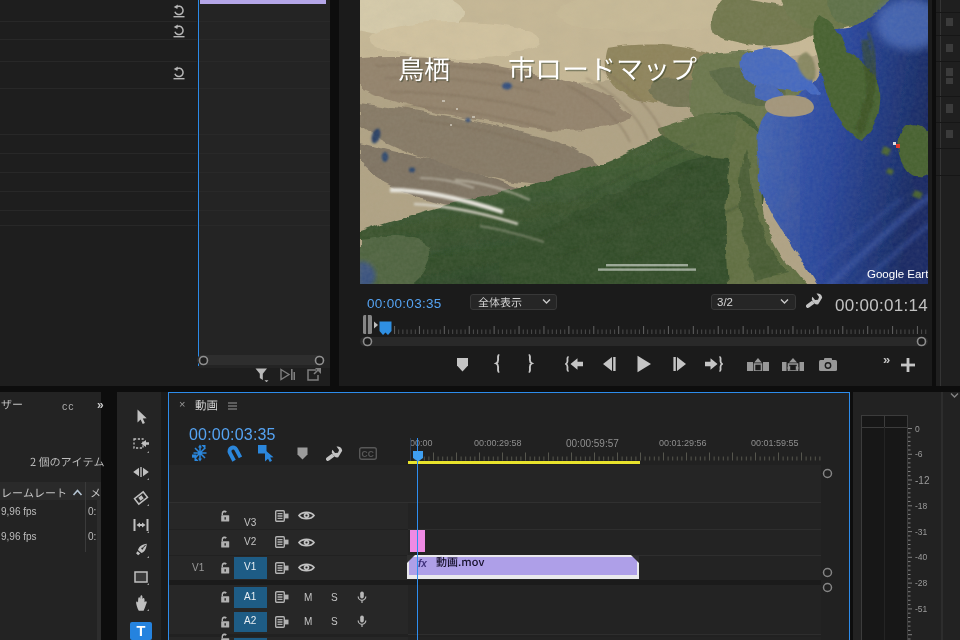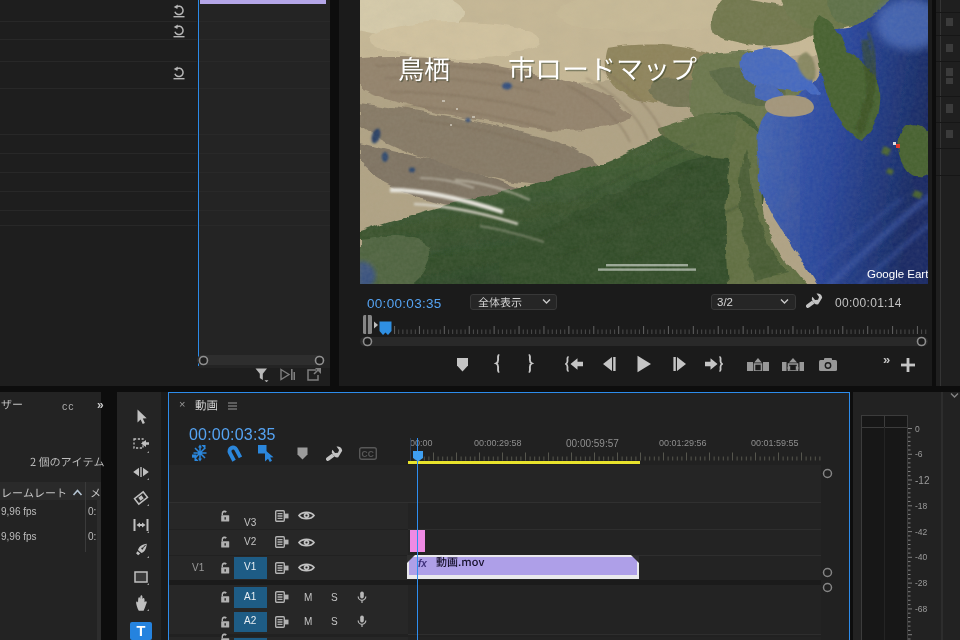--- a/index.html
+++ b/index.html
@@ -219,21 +219,21 @@
         <path d="M1 1.5 L4.5 5 L8 1.5" stroke="#c9c9c9" stroke-width="1.4" fill="none"></path>
       </svg>
       <div class="abs" style="left:372px;top:293.5px;width:85px;height:16.5px;background:#262626;border:1px solid #383838;border-radius:3px"></div>
       <div class="abs" style="left:378px;top:295.5px;font-size:11.5px;color:#d6d6d6">3/2</div>
       <svg class="abs" style="left:441px;top:298px" width="9" height="7" viewBox="0 0 9 7">
         <path d="M1 1.5 L4.5 5 L8 1.5" stroke="#c9c9c9" stroke-width="1.4" fill="none"></path>
       </svg>
       <svg class="abs" style="left:467px;top:292px" width="17" height="17" viewBox="0 0 17 17">
         <path d="M15.8 4.6 a4.6 4.6 0 0 0 -6.2 -3.3 l3 3 -0.7 2.9 -2.9 0.7 -3 -3 a4.6 4.6 0 0 0 3.3 6.2 L4.2 16.2 a1.9 1.9 0 0 1 -2.7 -2.7 L6.6 8.4 a4.6 4.6 0 0 0 6.2 3.3 Z" fill="#c3c3c3" transform="rotate(8 8 8)"></path>
       </svg>
-      <div class="abs" style="left:496px;top:295.5px;font-size:12px;color:#c2c2c2;letter-spacing:0.3px">00:00:01:14</div>
+      <div class="abs" style="left:496px;top:295.5px;font-size:17px;color:#c2c2c2;letter-spacing:0.3px">00:00:01:14</div>
       <div class="abs" style="left:23.5px;top:315px;width:9px;height:19px;background:#868686;border-radius:1.5px"></div>
       <div class="abs" style="left:27px;top:315px;width:1.8px;height:19px;background:#2a2a2a"></div>
       <svg class="abs" style="left:33.5px;top:321px" width="6" height="8" viewBox="0 0 6 8">
         <path d="M1 0.5 L5 4 L1 7.5 Z" fill="#bdbdbd"></path>
       </svg>
       <svg class="abs" style="left:40px;top:321px" width="13" height="15" viewBox="0 0 13 15">
         <path d="M0.5 0.5 H12.5 V10 L9 14 L6.5 11.5 L4 14 L0.5 10 Z" fill="#2f8fe2"></path>
       </svg>
       <svg class="abs" style="left:0;top:0" width="593" height="340" viewBox="0 0 593 340">
         <rect x="55.0" y="326" width="1.1" height="8" fill="#5d5d5d"></rect>
@@ -832,24 +832,24 @@
         <rect x="55" y="229.3" width="2.5" height="1" fill="#7f7f7f"></rect>
         <rect x="55" y="233.6" width="2.5" height="1" fill="#7f7f7f"></rect>
         <rect x="55" y="237.9" width="2.5" height="1" fill="#7f7f7f"></rect>
         <rect x="55" y="242.2" width="4" height="1" fill="#7f7f7f"></rect>
         <rect x="55" y="246.5" width="2.5" height="1" fill="#7f7f7f"></rect>
       </svg>
       <div class="abs" style="left:62px;top:31.5px;font-size:8.5px;color:#9b9b9b">0</div>
       <div class="abs" style="left:62px;top:57.30000000000001px;font-size:8.5px;color:#9b9b9b">-6</div>
       <div class="abs" style="left:62px;top:83.10000000000002px;font-size:10px;color:#9b9b9b">-12</div>
       <div class="abs" style="left:62px;top:108.80000000000001px;font-size:8.5px;color:#9b9b9b">-18</div>
-      <div class="abs" style="left:62px;top:134.60000000000002px;font-size:8.5px;color:#9b9b9b">-42</div>
+      <div class="abs" style="left:62px;top:134.60000000000002px;font-size:8.5px;color:#9b9b9b">-31</div>
       <div class="abs" style="left:62px;top:160.39999999999998px;font-size:8.5px;color:#9b9b9b">-40</div>
       <div class="abs" style="left:62px;top:186.20000000000005px;font-size:8.5px;color:#9b9b9b">-28</div>
-      <div class="abs" style="left:62px;top:211.89999999999998px;font-size:8.5px;color:#9b9b9b">-68</div>
+      <div class="abs" style="left:62px;top:211.89999999999998px;font-size:8.5px;color:#9b9b9b">-51</div>
       <div class="abs" style="left:62px;top:248px;font-size:8.5px;color:#9b9b9b">-48</div>
     </div>
     <svg class="abs" style="left:950px;top:392px" width="9" height="7" viewBox="0 0 9 7">
       <path d="M1 1.5 L4.5 5 L8 1.5" stroke="#858585" stroke-width="1.3" fill="none"></path>
     </svg>
     <div class="abs" style="left:941px;top:392px;width:1.5px;height:248px;background:#2d2d2d"></div>
 <svg class="abs" style="left:0;top:0;pointer-events:none" width="960" height="640" viewBox="0 0 960 640">
       <path transform="translate(1,408.5)" d="M8.8 -8.4Q8.9 -8.2 9.0 -7.9Q9.1 -7.6 9.2 -7.4Q9.3 -7.1 9.4 -6.9L8.9 -6.7Q8.8 -6.9 8.7 -7.2Q8.6 -7.5 8.5 -7.7Q8.3 -8.0 8.2 -8.2ZM9.9 -8.7Q10.0 -8.5 10.1 -8.3Q10.2 -8.0 10.3 -7.7Q10.4 -7.4 10.5 -7.2L10.0 -7.0Q9.8 -7.4 9.7 -7.8Q9.5 -8.3 9.3 -8.6ZM7.7 -4.9Q7.7 -3.8 7.6 -2.9Q7.4 -2.1 7.1 -1.4Q6.7 -0.7 6.1 -0.2Q5.5 0.3 4.6 0.7L3.8 0.0Q4.6 -0.3 5.2 -0.6Q5.7 -1.0 6.1 -1.5Q6.5 -2.1 6.6 -2.8Q6.8 -3.6 6.8 -4.8V-7.5Q6.8 -7.8 6.8 -8.0Q6.8 -8.3 6.8 -8.4H7.8Q7.8 -8.3 7.7 -8.0Q7.7 -7.8 7.7 -7.5ZM3.8 -8.3Q3.7 -8.2 3.7 -8.0Q3.7 -7.8 3.7 -7.5V-3.5Q3.7 -3.3 3.7 -3.1Q3.7 -2.8 3.7 -2.7Q3.7 -2.5 3.7 -2.5H2.8Q2.8 -2.5 2.8 -2.7Q2.8 -2.8 2.8 -3.0Q2.8 -3.3 2.8 -3.5V-7.5Q2.8 -7.7 2.8 -7.9Q2.8 -8.1 2.8 -8.3ZM0.5 -6.2Q0.6 -6.2 0.8 -6.1Q0.9 -6.1 1.2 -6.1Q1.4 -6.1 1.6 -6.1H8.9Q9.3 -6.1 9.6 -6.1Q9.8 -6.1 9.9 -6.1V-5.2Q9.8 -5.2 9.6 -5.2Q9.3 -5.2 8.9 -5.2H1.6Q1.4 -5.2 1.2 -5.2Q0.9 -5.2 0.8 -5.2Q0.6 -5.2 0.5 -5.2Z M12.1 -4.8Q12.3 -4.8 12.5 -4.7Q12.8 -4.7 13.1 -4.7Q13.4 -4.7 13.7 -4.7Q13.8 -4.7 14.2 -4.7Q14.6 -4.7 15.1 -4.7Q15.6 -4.7 16.1 -4.7Q16.7 -4.7 17.2 -4.7Q17.8 -4.7 18.3 -4.7Q18.8 -4.7 19.1 -4.7Q19.5 -4.7 19.7 -4.7Q20.1 -4.7 20.4 -4.7Q20.7 -4.8 20.9 -4.8V-3.7Q20.7 -3.7 20.4 -3.7Q20.1 -3.7 19.7 -3.7Q19.5 -3.7 19.1 -3.7Q18.8 -3.7 18.3 -3.7Q17.8 -3.7 17.2 -3.7Q16.7 -3.7 16.1 -3.7Q15.6 -3.7 15.1 -3.7Q14.6 -3.7 14.2 -3.7Q13.8 -3.7 13.7 -3.7Q13.2 -3.7 12.8 -3.7Q12.4 -3.7 12.1 -3.7Z" fill="#c9c9c9"></path>
       <path transform="translate(30,466)" d="M0.5 0.0V-0.6Q1.8 -1.7 2.6 -2.6Q3.4 -3.5 3.8 -4.3Q4.2 -5.1 4.2 -5.8Q4.2 -6.3 4.0 -6.6Q3.9 -7.0 3.5 -7.2Q3.2 -7.4 2.7 -7.4Q2.2 -7.4 1.8 -7.1Q1.4 -6.9 1.0 -6.5L0.4 -7.0Q0.9 -7.6 1.5 -7.9Q2.0 -8.2 2.8 -8.2Q3.5 -8.2 4.1 -7.9Q4.6 -7.6 4.9 -7.1Q5.2 -6.6 5.2 -5.8Q5.2 -5.0 4.8 -4.2Q4.4 -3.4 3.7 -2.5Q2.9 -1.7 2.0 -0.8Q2.3 -0.8 2.7 -0.8Q3.0 -0.9 3.3 -0.9H5.6V0.0Z M12.3 -8.6H18.8V0.8H18.0V-7.8H13.1V0.9H12.3ZM13.6 -6.2H17.6V-5.6H13.6ZM12.7 -0.5H18.4V0.2H12.7ZM15.2 -7.5H15.9V-4.0H15.2ZM14.6 -3.8V-2.1H16.5V-3.8ZM14.0 -4.4H17.2V-1.4H14.0ZM11.2 -9.2 11.9 -9.0Q11.6 -8.0 11.2 -7.1Q10.8 -6.2 10.3 -5.4Q9.7 -4.6 9.2 -3.9Q9.2 -4.0 9.1 -4.2Q9.0 -4.4 8.9 -4.5Q8.8 -4.7 8.8 -4.8Q9.3 -5.3 9.7 -6.0Q10.2 -6.7 10.5 -7.5Q10.9 -8.4 11.2 -9.2ZM10.3 -6.5 11.0 -7.3 11.1 -7.3V0.9H10.3Z M25.8 -7.5Q25.7 -6.7 25.5 -5.7Q25.3 -4.8 25.1 -3.9Q24.7 -2.8 24.3 -2.0Q23.9 -1.3 23.5 -0.9Q23.0 -0.5 22.5 -0.5Q22.0 -0.5 21.6 -0.8Q21.1 -1.2 20.8 -1.9Q20.5 -2.5 20.5 -3.4Q20.5 -4.3 20.9 -5.1Q21.3 -5.9 21.9 -6.6Q22.6 -7.2 23.5 -7.5Q24.3 -7.9 25.3 -7.9Q26.3 -7.9 27.1 -7.6Q27.9 -7.3 28.4 -6.7Q29.0 -6.2 29.3 -5.4Q29.6 -4.7 29.6 -3.8Q29.6 -2.7 29.1 -1.8Q28.6 -0.9 27.7 -0.4Q26.7 0.2 25.4 0.3L24.9 -0.5Q25.2 -0.5 25.4 -0.5Q25.7 -0.6 25.9 -0.6Q26.4 -0.7 26.9 -1.0Q27.4 -1.3 27.8 -1.7Q28.2 -2.1 28.4 -2.6Q28.7 -3.2 28.7 -3.9Q28.7 -4.5 28.4 -5.1Q28.2 -5.7 27.8 -6.2Q27.4 -6.6 26.7 -6.8Q26.1 -7.1 25.3 -7.1Q24.4 -7.1 23.7 -6.8Q23.0 -6.4 22.5 -5.9Q21.9 -5.4 21.7 -4.7Q21.4 -4.1 21.4 -3.5Q21.4 -2.8 21.6 -2.4Q21.8 -1.9 22.0 -1.7Q22.3 -1.5 22.5 -1.5Q22.8 -1.5 23.1 -1.8Q23.3 -2.0 23.6 -2.6Q23.9 -3.2 24.2 -4.1Q24.4 -4.9 24.6 -5.8Q24.8 -6.7 24.9 -7.5Z M40.8 -7.4Q40.7 -7.4 40.7 -7.2Q40.6 -7.1 40.5 -7.0Q40.3 -6.7 39.9 -6.1Q39.5 -5.6 38.9 -5.0Q38.4 -4.4 37.8 -4.0L37.0 -4.6Q37.4 -4.8 37.8 -5.1Q38.2 -5.4 38.5 -5.8Q38.8 -6.1 39.1 -6.5Q39.3 -6.8 39.5 -7.1Q39.3 -7.1 38.9 -7.1Q38.5 -7.1 38.0 -7.1Q37.4 -7.1 36.8 -7.1Q36.2 -7.1 35.6 -7.1Q35.0 -7.1 34.5 -7.1Q34.0 -7.1 33.7 -7.1Q33.3 -7.1 33.2 -7.1Q32.9 -7.1 32.6 -7.0Q32.3 -7.0 31.9 -7.0V-8.0Q32.2 -7.9 32.5 -7.9Q32.9 -7.9 33.2 -7.9Q33.3 -7.9 33.7 -7.9Q34.0 -7.9 34.5 -7.9Q35.1 -7.9 35.7 -7.9Q36.3 -7.9 36.9 -7.9Q37.5 -7.9 38.1 -7.9Q38.6 -7.9 39.0 -7.9Q39.4 -7.9 39.5 -7.9Q39.6 -7.9 39.8 -7.9Q39.9 -7.9 40.0 -7.9Q40.2 -7.9 40.3 -8.0ZM36.4 -6.0Q36.4 -5.1 36.4 -4.3Q36.3 -3.5 36.1 -2.9Q36.0 -2.2 35.6 -1.6Q35.3 -1.0 34.7 -0.5Q34.2 -0.0 33.3 0.4L32.5 -0.3Q32.8 -0.3 33.0 -0.5Q33.3 -0.6 33.5 -0.7Q34.2 -1.1 34.6 -1.6Q34.9 -2.1 35.1 -2.7Q35.3 -3.2 35.4 -3.9Q35.5 -4.5 35.5 -5.2Q35.5 -5.4 35.5 -5.6Q35.5 -5.8 35.4 -6.0Z M42.5 -4.0Q43.9 -4.4 45.2 -4.9Q46.4 -5.5 47.3 -6.0Q47.9 -6.4 48.4 -6.8Q49.0 -7.2 49.5 -7.7Q50.0 -8.2 50.3 -8.6L51.1 -7.9Q50.6 -7.4 50.1 -7.0Q49.5 -6.5 48.9 -6.1Q48.3 -5.6 47.7 -5.2Q47.1 -4.8 46.3 -4.5Q45.6 -4.1 44.7 -3.7Q43.8 -3.4 43.0 -3.1ZM47.1 -5.6 48.1 -5.9V-0.8Q48.1 -0.6 48.1 -0.4Q48.1 -0.2 48.1 0.0Q48.1 0.2 48.2 0.3H47.1Q47.1 0.2 47.1 0.0Q47.1 -0.2 47.1 -0.4Q47.1 -0.6 47.1 -0.8Z M54.9 -8.1Q55.2 -8.1 55.4 -8.1Q55.7 -8.1 55.9 -8.1Q56.1 -8.1 56.6 -8.1Q57.0 -8.1 57.6 -8.1Q58.2 -8.1 58.7 -8.1Q59.3 -8.1 59.7 -8.1Q60.2 -8.1 60.4 -8.1Q60.6 -8.1 60.9 -8.1Q61.2 -8.1 61.4 -8.1V-7.2Q61.2 -7.2 60.9 -7.3Q60.6 -7.3 60.4 -7.3Q60.2 -7.3 59.8 -7.3Q59.3 -7.3 58.7 -7.3Q58.2 -7.3 57.6 -7.3Q57.0 -7.3 56.6 -7.3Q56.1 -7.3 55.9 -7.3Q55.7 -7.3 55.4 -7.3Q55.1 -7.2 54.9 -7.2ZM53.6 -5.4Q53.8 -5.4 54.1 -5.3Q54.3 -5.3 54.6 -5.3Q54.7 -5.3 55.1 -5.3Q55.6 -5.3 56.2 -5.3Q56.8 -5.3 57.5 -5.3Q58.2 -5.3 58.9 -5.3Q59.6 -5.3 60.2 -5.3Q60.8 -5.3 61.2 -5.3Q61.7 -5.3 61.8 -5.3Q62.0 -5.3 62.2 -5.3Q62.4 -5.4 62.6 -5.4V-4.5Q62.5 -4.5 62.2 -4.5Q62.0 -4.5 61.8 -4.5Q61.7 -4.5 61.2 -4.5Q60.8 -4.5 60.2 -4.5Q59.6 -4.5 58.9 -4.5Q58.2 -4.5 57.5 -4.5Q56.8 -4.5 56.2 -4.5Q55.6 -4.5 55.1 -4.5Q54.7 -4.5 54.6 -4.5Q54.3 -4.5 54.1 -4.5Q53.8 -4.5 53.6 -4.5ZM58.8 -4.9Q58.8 -3.9 58.7 -3.0Q58.5 -2.2 58.1 -1.5Q57.9 -1.1 57.6 -0.7Q57.3 -0.4 56.9 -0.0Q56.4 0.3 56.0 0.5L55.2 -0.1Q55.8 -0.3 56.4 -0.8Q56.9 -1.2 57.2 -1.8Q57.7 -2.4 57.8 -3.2Q57.9 -4.0 57.9 -4.9Z M69.3 -8.2Q69.2 -8.0 69.1 -7.8Q69.0 -7.5 68.9 -7.2Q68.8 -6.9 68.7 -6.4Q68.5 -5.9 68.3 -5.3Q68.1 -4.7 67.9 -4.1Q67.7 -3.4 67.5 -2.8Q67.3 -2.2 67.1 -1.8Q67.0 -1.3 66.8 -1.0L65.8 -1.0Q66.0 -1.3 66.2 -1.8Q66.4 -2.3 66.6 -2.9Q66.8 -3.5 67.0 -4.2Q67.2 -4.9 67.4 -5.5Q67.6 -6.1 67.8 -6.6Q67.9 -7.1 68.0 -7.4Q68.1 -7.8 68.1 -8.0Q68.2 -8.2 68.2 -8.4ZM71.4 -4.5Q71.7 -4.1 72.0 -3.5Q72.4 -2.9 72.7 -2.3Q73.1 -1.6 73.4 -1.1Q73.7 -0.5 73.8 -0.0L72.9 0.4Q72.8 -0.1 72.5 -0.7Q72.2 -1.3 71.9 -1.9Q71.6 -2.6 71.2 -3.2Q70.9 -3.8 70.6 -4.2ZM65.4 -1.2Q65.8 -1.2 66.4 -1.3Q66.9 -1.3 67.6 -1.4Q68.3 -1.5 68.9 -1.5Q69.6 -1.6 70.3 -1.7Q70.9 -1.8 71.5 -1.8Q72.0 -1.9 72.4 -2.0L72.6 -1.1Q72.2 -1.0 71.7 -1.0Q71.1 -0.9 70.4 -0.8Q69.7 -0.8 69.0 -0.7Q68.3 -0.6 67.7 -0.5Q67.0 -0.5 66.4 -0.4Q65.9 -0.3 65.5 -0.3Q65.3 -0.3 65.0 -0.3Q64.8 -0.2 64.5 -0.2L64.4 -1.2Q64.6 -1.2 64.9 -1.2Q65.2 -1.2 65.4 -1.2Z" fill="#bdbdbd"></path>
       <path transform="translate(1,497)" d="M2.4 -0.3Q2.5 -0.5 2.5 -0.6Q2.5 -0.7 2.5 -0.9Q2.5 -1.1 2.5 -1.5Q2.5 -2.0 2.5 -2.6Q2.5 -3.2 2.5 -3.9Q2.5 -4.6 2.5 -5.2Q2.5 -5.9 2.5 -6.4Q2.5 -6.9 2.5 -7.2Q2.5 -7.3 2.5 -7.5Q2.5 -7.7 2.5 -7.9Q2.5 -8.1 2.5 -8.2H3.5Q3.5 -8.0 3.5 -7.7Q3.5 -7.4 3.5 -7.2Q3.5 -7.0 3.5 -6.5Q3.5 -6.1 3.5 -5.6Q3.5 -5.1 3.5 -4.5Q3.5 -3.9 3.5 -3.3Q3.5 -2.7 3.5 -2.2Q3.5 -1.8 3.5 -1.4Q3.5 -1.1 3.5 -0.9Q4.3 -1.1 5.1 -1.5Q5.9 -1.9 6.7 -2.4Q7.6 -2.8 8.3 -3.4Q9.0 -4.0 9.5 -4.7L10.0 -3.9Q8.9 -2.6 7.3 -1.6Q5.6 -0.6 3.5 0.0Q3.5 0.0 3.3 0.1Q3.2 0.1 3.1 0.2Z M12.1 -4.8Q12.3 -4.8 12.5 -4.7Q12.8 -4.7 13.1 -4.7Q13.4 -4.7 13.7 -4.7Q13.8 -4.7 14.2 -4.7Q14.6 -4.7 15.1 -4.7Q15.6 -4.7 16.1 -4.7Q16.7 -4.7 17.2 -4.7Q17.8 -4.7 18.3 -4.7Q18.8 -4.7 19.1 -4.7Q19.5 -4.7 19.7 -4.7Q20.1 -4.7 20.4 -4.7Q20.7 -4.8 20.9 -4.8V-3.7Q20.7 -3.7 20.4 -3.7Q20.1 -3.7 19.7 -3.7Q19.5 -3.7 19.1 -3.7Q18.8 -3.7 18.3 -3.7Q17.8 -3.7 17.2 -3.7Q16.7 -3.7 16.1 -3.7Q15.6 -3.7 15.1 -3.7Q14.6 -3.7 14.2 -3.7Q13.8 -3.7 13.7 -3.7Q13.2 -3.7 12.8 -3.7Q12.4 -3.7 12.1 -3.7Z M27.7 -8.2Q27.7 -8.0 27.6 -7.8Q27.5 -7.5 27.4 -7.2Q27.3 -6.9 27.1 -6.4Q27.0 -5.9 26.8 -5.3Q26.6 -4.7 26.4 -4.1Q26.1 -3.4 25.9 -2.8Q25.7 -2.2 25.6 -1.8Q25.4 -1.3 25.3 -1.0L24.3 -1.0Q24.4 -1.3 24.6 -1.8Q24.8 -2.3 25.0 -2.9Q25.2 -3.5 25.4 -4.2Q25.7 -4.9 25.8 -5.5Q26.0 -6.1 26.2 -6.6Q26.3 -7.1 26.4 -7.4Q26.5 -7.8 26.6 -8.0Q26.6 -8.2 26.6 -8.4ZM29.8 -4.5Q30.1 -4.1 30.5 -3.5Q30.8 -2.9 31.2 -2.3Q31.5 -1.6 31.8 -1.1Q32.1 -0.5 32.3 -0.0L31.4 0.4Q31.2 -0.1 30.9 -0.7Q30.6 -1.3 30.3 -1.9Q30.0 -2.6 29.6 -3.2Q29.3 -3.8 29.0 -4.2ZM23.8 -1.2Q24.2 -1.2 24.8 -1.3Q25.4 -1.3 26.0 -1.4Q26.7 -1.5 27.4 -1.5Q28.1 -1.6 28.7 -1.7Q29.4 -1.8 29.9 -1.8Q30.4 -1.9 30.8 -2.0L31.0 -1.1Q30.7 -1.0 30.1 -1.0Q29.5 -0.9 28.8 -0.8Q28.2 -0.8 27.5 -0.7Q26.8 -0.6 26.1 -0.5Q25.4 -0.5 24.9 -0.4Q24.3 -0.3 23.9 -0.3Q23.7 -0.3 23.5 -0.3Q23.2 -0.2 23.0 -0.2L22.8 -1.2Q23.1 -1.2 23.3 -1.2Q23.6 -1.2 23.8 -1.2Z M35.4 -0.3Q35.5 -0.5 35.5 -0.6Q35.5 -0.7 35.5 -0.9Q35.5 -1.1 35.5 -1.5Q35.5 -2.0 35.5 -2.6Q35.5 -3.2 35.5 -3.9Q35.5 -4.6 35.5 -5.2Q35.5 -5.9 35.5 -6.4Q35.5 -6.9 35.5 -7.2Q35.5 -7.3 35.5 -7.5Q35.5 -7.7 35.5 -7.9Q35.5 -8.1 35.5 -8.2H36.5Q36.5 -8.0 36.5 -7.7Q36.5 -7.4 36.5 -7.2Q36.5 -7.0 36.5 -6.5Q36.5 -6.1 36.5 -5.6Q36.5 -5.1 36.5 -4.5Q36.5 -3.9 36.5 -3.3Q36.5 -2.7 36.5 -2.2Q36.5 -1.8 36.5 -1.4Q36.5 -1.1 36.5 -0.9Q37.3 -1.1 38.1 -1.5Q38.9 -1.9 39.7 -2.4Q40.6 -2.8 41.3 -3.4Q42.0 -4.0 42.5 -4.7L43.0 -3.9Q41.9 -2.6 40.3 -1.6Q38.6 -0.6 36.5 0.0Q36.5 0.0 36.3 0.1Q36.2 0.1 36.1 0.2Z M45.1 -4.8Q45.3 -4.8 45.5 -4.7Q45.8 -4.7 46.1 -4.7Q46.4 -4.7 46.7 -4.7Q46.8 -4.7 47.2 -4.7Q47.6 -4.7 48.1 -4.7Q48.6 -4.7 49.1 -4.7Q49.7 -4.7 50.2 -4.7Q50.8 -4.7 51.3 -4.7Q51.8 -4.7 52.1 -4.7Q52.5 -4.7 52.7 -4.7Q53.1 -4.7 53.4 -4.7Q53.7 -4.8 53.9 -4.8V-3.7Q53.7 -3.7 53.4 -3.7Q53.1 -3.7 52.7 -3.7Q52.5 -3.7 52.1 -3.7Q51.8 -3.7 51.3 -3.7Q50.8 -3.7 50.2 -3.7Q49.7 -3.7 49.1 -3.7Q48.6 -3.7 48.1 -3.7Q47.6 -3.7 47.2 -3.7Q46.8 -3.7 46.7 -3.7Q46.2 -3.7 45.8 -3.7Q45.4 -3.7 45.1 -3.7Z M58.7 -1.0Q58.7 -1.1 58.7 -1.6Q58.7 -2.1 58.7 -2.7Q58.7 -3.3 58.7 -4.1Q58.7 -4.8 58.7 -5.4Q58.7 -6.1 58.7 -6.6Q58.7 -7.1 58.7 -7.4Q58.7 -7.6 58.7 -7.9Q58.7 -8.3 58.6 -8.5H59.7Q59.7 -8.3 59.6 -7.9Q59.6 -7.6 59.6 -7.4Q59.6 -6.9 59.6 -6.3Q59.6 -5.7 59.6 -5.1Q59.6 -4.4 59.6 -3.7Q59.6 -3.1 59.6 -2.5Q59.6 -1.9 59.6 -1.5Q59.6 -1.1 59.6 -1.0Q59.6 -0.8 59.6 -0.6Q59.6 -0.3 59.7 -0.1Q59.7 0.1 59.7 0.3H58.6Q58.7 0.1 58.7 -0.3Q58.7 -0.7 58.7 -1.0ZM59.4 -5.6Q60.0 -5.5 60.6 -5.2Q61.3 -5.0 62.0 -4.8Q62.6 -4.5 63.3 -4.2Q63.9 -4.0 64.3 -3.8L63.9 -2.8Q63.5 -3.1 62.9 -3.3Q62.3 -3.6 61.7 -3.9Q61.0 -4.1 60.5 -4.3Q59.9 -4.5 59.4 -4.7Z" fill="#c8c8c8"></path>

